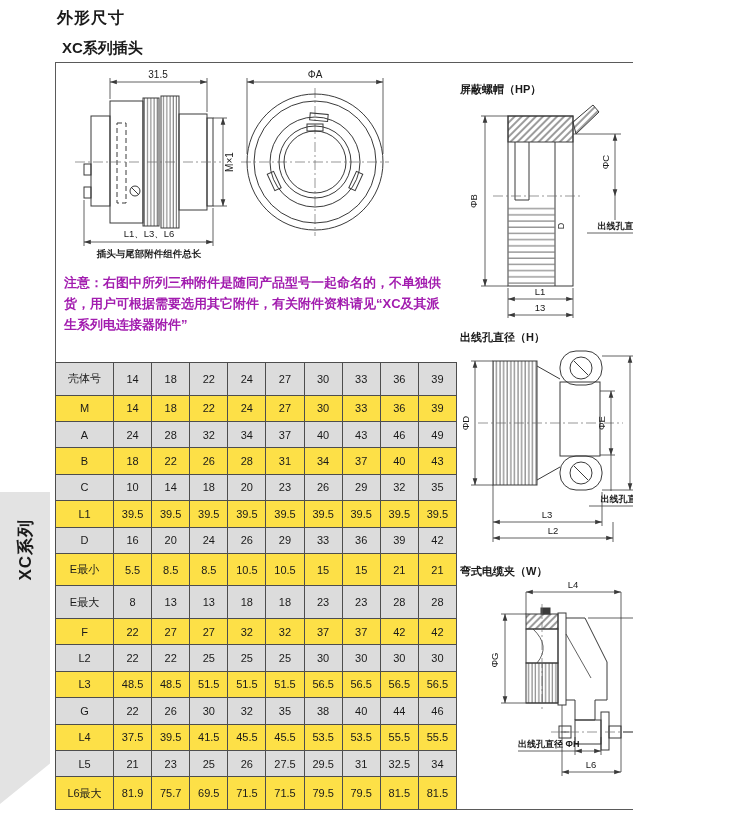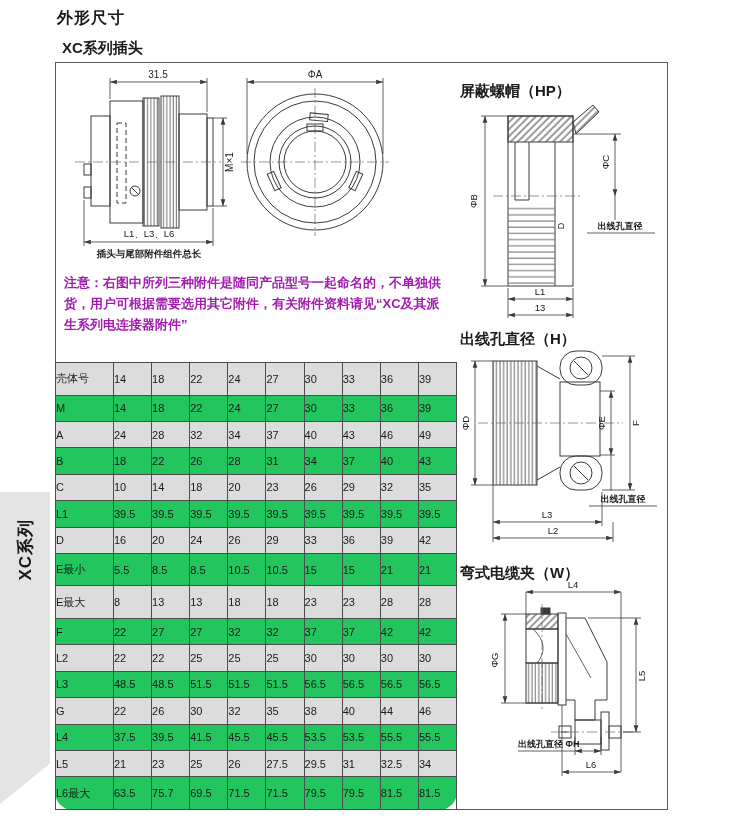--- a/index.html
+++ b/index.html
@@ -1,33 +1,33 @@
 <!DOCTYPE html>
 <html><head>
 <meta charset="utf-8">
 <style>
   html,body{margin:0;padding:0;background:#ffffff;}
   .page{position:relative;width:633px;height:818px;background:#fff;overflow:hidden;
-        font-family:"Liberation Sans","DejaVu Sans",sans-serif;color:#1a1a1a;padding-left:45px;}
+        font-family:"Liberation Sans","DejaVu Sans",sans-serif;color:#1a1a1a;}
   .title{position:absolute;left:57px;top:8px;font-size:16px;font-weight:bold;letter-spacing:1px;}
   .subtitle{position:absolute;left:62px;top:39px;font-size:15px;font-weight:bold;}
   .frame{position:absolute;left:55px;top:62px;width:611px;height:746px;border:1px solid #5a5a5a;}
   .ribbon{position:absolute;left:0;top:492px;width:50px;height:312px;background:#e3e3e3;
           clip-path:polygon(0 0,100% 0,100% 87%,0 100%);}
   .ribbon-label{position:absolute;left:0;top:52px;width:50px;text-align:center;
           transform:rotate(-90deg);white-space:nowrap;font-size:17px;font-weight:bold;
           letter-spacing:1px;color:#1a1a1a;}
   .note{position:absolute;left:64px;top:272px;width:386px;font-size:13px;font-weight:bold;
         line-height:1.62;color:#a21caf;}
-  .acc-title{position:absolute;left:460px;font-size:15px;font-weight:bold;}
+  .acc-title{position:absolute;left:460px;font-size:11px;font-weight:bold;}
   .svgabs{position:absolute;}
   svg text{font-family:"Liberation Sans","DejaVu Sans",sans-serif;fill:#1a1a1a;}
   .dim{font-size:10px;}
   .dims{position:absolute;left:55px;top:362px;width:402px;height:448px;border-collapse:collapse;
-        table-layout:fixed;font-size:11px;background:#22c55e;border-radius:18px;}
+        table-layout:fixed;font-size:11px;text-align:center;background:#fde047;}
   .dims td{border:1px solid #4d4d4d;padding:0;vertical-align:middle;overflow:hidden;}
   .dims tr.shade td{background:#dcdcdc;}
 </style>
 </head>
 <body>
 
 <div class="page">
 
   <div class="title">外形尺寸</div>
   <div class="subtitle">XC系列插头</div>
@@ -298,21 +298,21 @@
           <td>25</td>
           <td>26</td>
           <td>27.5</td>
           <td>29.5</td>
           <td>31</td>
           <td>32.5</td>
           <td>34</td>
         </tr>
         <tr>
           <td>L6最大</td>
-          <td>63.5</td>
+          <td>81.9</td>
           <td>75.7</td>
           <td>69.5</td>
           <td>71.5</td>
           <td>71.5</td>
           <td>79.5</td>
           <td>79.5</td>
           <td>81.5</td>
           <td>81.5</td>
         </tr>
       </tbody>

